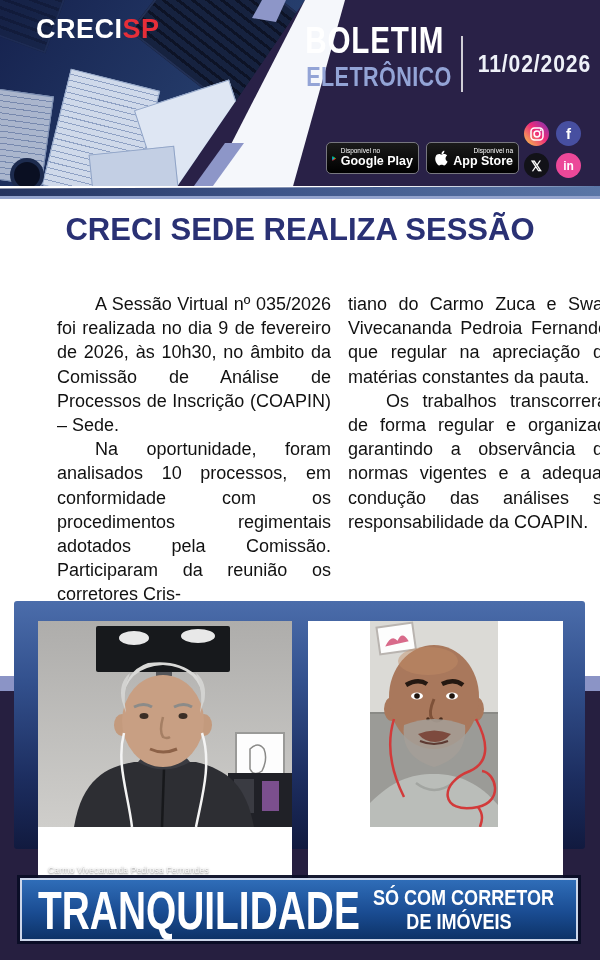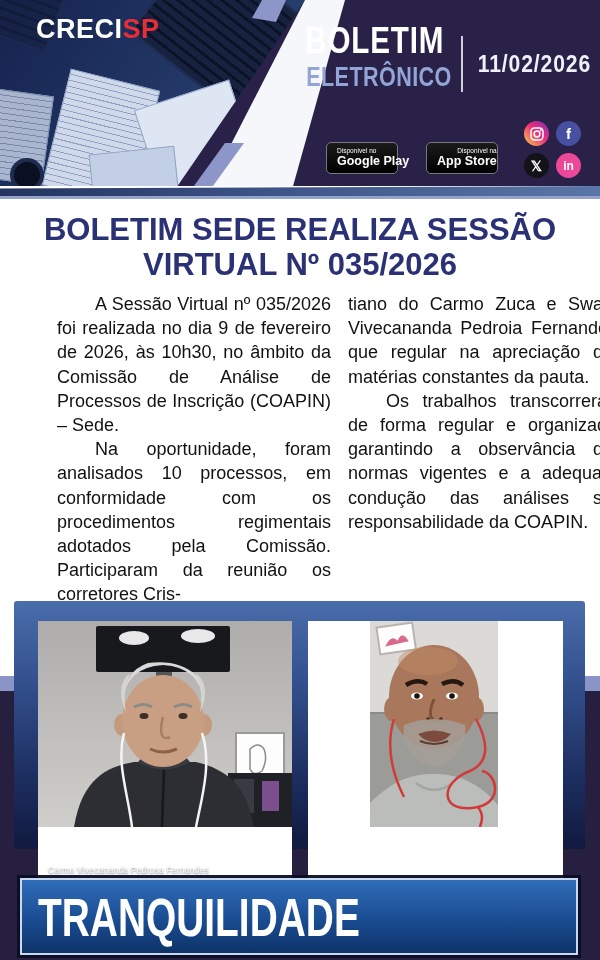--- a/index.html
+++ b/index.html
@@ -24,21 +24,21 @@
   .logo { position:absolute; left:36px; top:14px; font-size:27px; font-weight:800; letter-spacing:.5px; }
   .logo .w { color:#ffffff; } .logo .r { color:#e62e39; }
   .masthead { position:absolute; left:288px; top:22px; width:160px; text-align:center; line-height:1; }
   .masthead .l1 { display:inline-block; color:#fff; font-size:37px; font-weight:800; transform:scaleX(.8); letter-spacing:1px; }
   .masthead .l2 { display:inline-block; color:#93a4d6; font-size:27px; font-weight:800; transform:scaleX(.8); margin-top:5px; letter-spacing:.5px; }
   .vline { position:absolute; left:461px; top:36px; width:2px; height:56px; background:rgba(255,255,255,.78); }
   .date { position:absolute; left:470px; top:50px; width:128px; text-align:center; color:#eef1f8;
     font-size:24px; font-weight:700; letter-spacing:1px; }
   .date span { display:inline-block; transform:scaleX(.88); }
   .app-cta { position:absolute; left:292px; top:114px; width:232px; text-align:center; color:#fff; font-size:17px; font-weight:800; }
-  .badge { position:absolute; top:142px; width:72px; height:32px; background:linear-gradient(180deg,#1b1b1b,#000);
+  .badge { position:absolute; top:142px; width:93px; height:32px; background:linear-gradient(180deg,#1b1b1b,#000);
     border:1px solid #77777f; border-radius:5px; display:flex; align-items:center; padding:2px 5px; gap:5px; color:#fff; }
   .badge .txt { line-height:1.05; white-space:nowrap; }
   .badge .small { font-size:6.5px; display:block; }
   .badge .big { font-size:12.5px; font-weight:700; display:block; }
   .badge.gp { left:326px; } .badge.as { left:426px;text-align:right; }
   .social { position:absolute; left:524px; top:121px; width:58px; display:flex; flex-wrap:wrap; gap:7px; }
   .sc { width:25px; height:25px; border-radius:50%; display:flex; align-items:center; justify-content:center;
     color:#fff; font-weight:800; font-size:14px; }
   .sc.ig { background:linear-gradient(45deg,#f7c14b 5%,#ee2a7b 55%,#8134af 95%); }
   .sc.fb { background:#474fa0; font-size:15px; }
@@ -63,21 +63,21 @@
   .photo-panel { position:absolute; left:14px; top:601px; width:571px; height:248px; border-radius:3px;
     background:linear-gradient(180deg,#4b6dab 0%,#33518e 32%,#1c2d5f 72%,#111a3f 100%); }
   .photo { position:absolute; top:20px; width:254px; height:266px; background:#fff; overflow:hidden; }
   .photo.left { left:24px; }
   .photo.right { left:294px; width:255px; }
   .caption { position:absolute; font-size:8.5px; letter-spacing:.2px; }
   .caption.cl { left:10px; bottom:12px; color:rgba(255,255,255,.88); text-shadow:0 1px 2px rgba(0,0,0,.6); }
   .caption.cr { left:88px; bottom:24px; color:rgba(255,255,255,.55); }
 
   
-  .footer-banner { position:absolute; left:20px; top:878px; width:558px; height:77px;
+  .footer-banner { position:absolute; left:20px; top:878px; width:558px; height:63px;
     background:linear-gradient(180deg,#2f6db8 0%,#1a4c92 55%,#0d3368 100%);
     border:2px solid #cdd7ea; box-shadow:0 0 0 3px rgba(10,14,38,.95);
     display:flex; align-items:center; }
   .fb-big { display:inline-block; color:#fff; font-size:54px; font-weight:800; transform:scaleX(.72);
     transform-origin:left center; white-space:nowrap; margin-left:16px; letter-spacing:0; }
   .fb-small { position:absolute; right:12px; top:6px; width:210px; text-align:center; color:#fff; line-height:1.1; }
   .fb-small .s1, .fb-small .s2 { display:block; font-size:22px; font-weight:800; transform:scaleX(.82); white-space:nowrap; }
 </style>
 </head>
 <body>
@@ -142,22 +142,21 @@
       </div>
       <div class="sc fb">f</div>
       <div class="sc tx">𝕏</div>
       <div class="sc li">in</div>
     </div>
   </div>
 
   <div class="divider-bar"></div>
 
   <h1 class="headline">
-    <span>BOLETIM SEDE REALIZA SESSÃO</span><br>
-    <span>VIRTUAL Nº 035/2026</span>
+    <span>CRECI SEDE REALIZA SESSÃO</span><br>
   </h1>
 
   <div class="cols">
     <div class="col">
       <p class="ind">A Sessão Virtual nº 035/2026 foi realizada no dia 9 de fevereiro de 2026, às 10h30, no âmbito da Comissão de Análise de Processos de Inscrição (COAPIN) – Sede.</p>
       <p class="ind">Na oportunidade, foram analisados 10 processos, em conformidade com os procedimentos regimentais adotados pela Comissão. Participaram da reunião os corretores Cris-</p>
     </div>
     <div class="col">
       <p>tiano do Carmo Zuca e Swami Vivecananda Pedroia Fernandes, que regular na apreciação das matérias constantes da pauta.</p>
       <p class="ind">Os trabalhos transcorreram de forma regular e organizada, garantindo a observância das normas vigentes e a adequada condução das análises sob responsabilidade da COAPIN.</p>
@@ -240,15 +239,19 @@
         <path d="M86 98 C78 124 84 152 96 176" stroke="#d23a3a" stroke-width="2.5" fill="none"></path>
         <path d="M168 98 C182 124 180 142 162 150 C130 162 132 194 170 186 C196 180 188 152 174 150" stroke="#d23a3a" stroke-width="2.5" fill="none"></path>
         <path d="M170 186 C176 194 174 200 172 206" stroke="#d23a3a" stroke-width="2.5" fill="none"></path>
       </svg>
       <div class="caption cr">Cristiano Zuca</div>
     </div>
   </div>
 
   <div class="footer-banner">
     <span class="fb-big">TRANQUILIDADE</span>
+    <span class="fb-small">
+      <span class="s1">SÓ COM CORRETOR</span>
+      <span class="s2">DE IMÓVEIS</span>
+    </span>
   </div>
 
 </div>
 
 </body></html>

